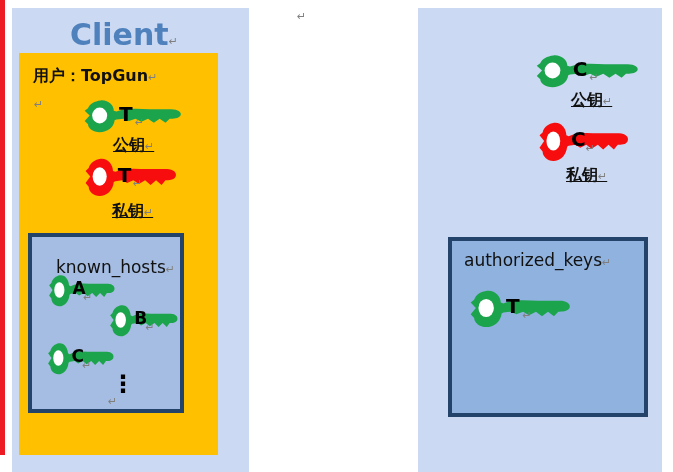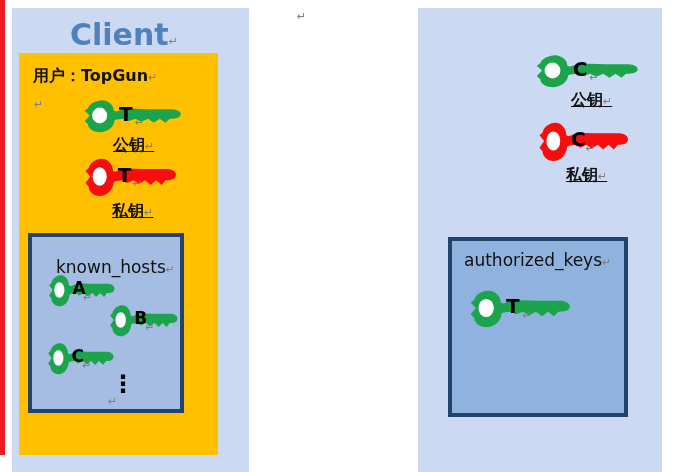--- a/index.html
+++ b/index.html
@@ -129,21 +129,21 @@
 
     <div class="key" style="left:120px;top:112px;width:92px;height:42px;color:var(--key_red);">
       <svg class="key-svg" viewBox="0 0 120 44" preserveAspectRatio="none">
           <use href="#key-shape"></use>
         </svg>
       <span class="key-label">C</span>
       <span class="mark key-mark">↵</span>
     </div>
     <div class="caption" style="left:148px;top:157px;"><span>私钥</span><span class="mark">↵</span></div>
 
-    <div class="file-box ak" style="left:30px;top:229px;width:180px;height:180px;">
+    <div class="file-box ak" style="left:30px;top:229px;width:200px;height:180px;">
 
       <div class="file-title" style="left:12px;top:9px;"><span>authorized_keys</span><span class="mark">↵</span></div>
 
       <div class="key" style="left:17px;top:47px;width:103px;height:40px;color:var(--key_green);">
         <svg class="key-svg" viewBox="0 0 120 44" preserveAspectRatio="none">
             <use href="#key-shape"></use>
           </svg>
         <span class="key-label">T</span>
         <span class="mark key-mark">↵</span>
       </div>

